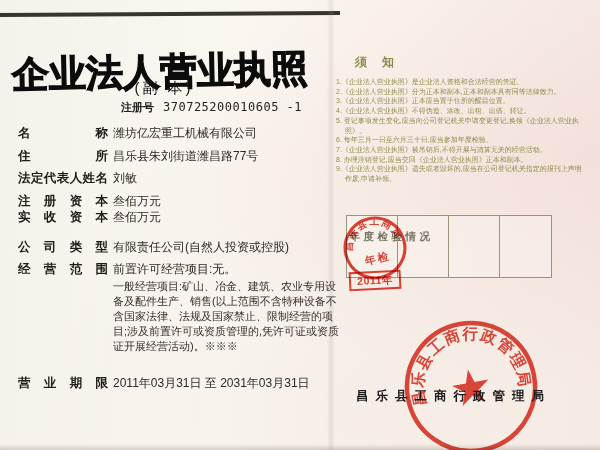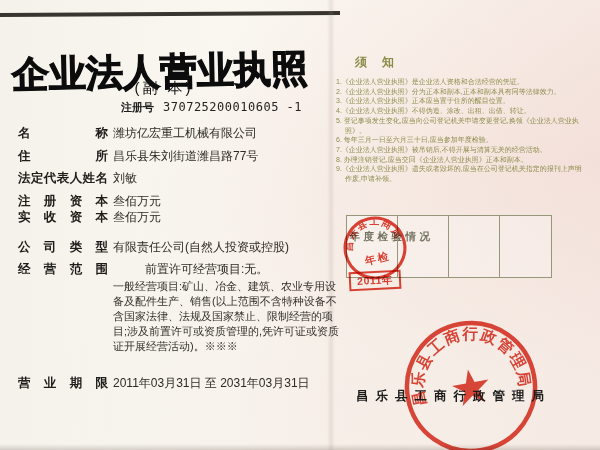--- a/index.html
+++ b/index.html
@@ -34,21 +34,21 @@
   .reg-label { font-weight:bold; margin-right:9px; }
   .reg-no { font-family:"DejaVu Sans Mono", monospace; font-size:12px; letter-spacing:0.5px; color:#262220; }
 
   .field-row { position:absolute; left:18px; display:flex; align-items:flex-start; }
   .flabel {
     flex:none; width:90px; font-size:12.5px; font-weight:bold; color:#1f1d1a;
     text-align:justify; text-align-last:justify;
   }
   .fvalue { margin-left:5px; font-size:12px; color:#2d2925; white-space:nowrap; }
   .fvalue-block { margin-left:5px; width:230px; }
-  .scope-line1 { font-size:12px; color:#2d2925; white-space:nowrap;margin-left:32px; }
+  .scope-line1 { font-size:12px; color:#2d2925; white-space:nowrap; }
   .scope-line2 { font-size:11px; line-height:15px; color:#332f2a; margin-top:1px; }
 
   
   .notice-heading {
     position:absolute; left:340px; top:54px; width:224px; text-align:left;
     font-size:12px; font-weight:bold; color:#8b8b48; letter-spacing:15px; text-indent:15px;
   }
   .notice-list { position:absolute; left:336px; top:77px; width:252px; color:#8d8d4c; font-size:7px; line-height:9.7px; }
   .notice-item { padding-left:9px; text-indent:-9px; }
 

